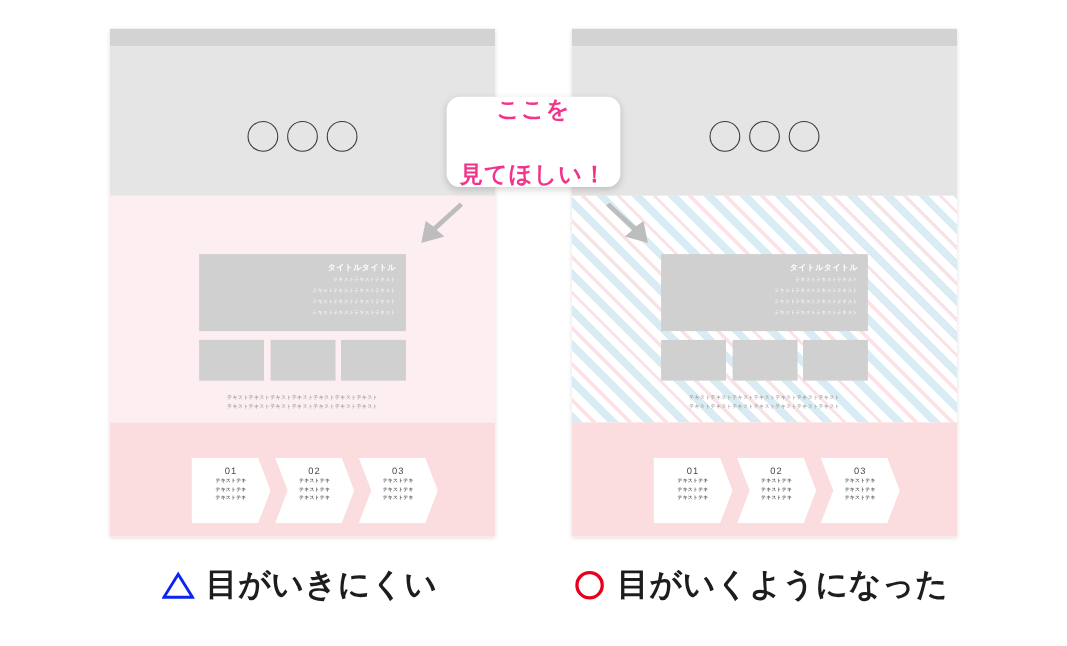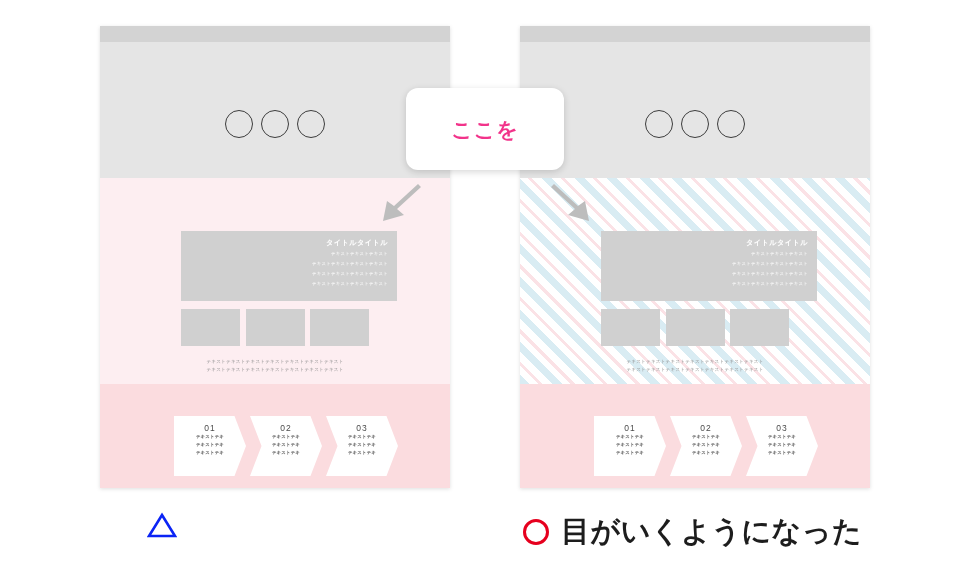--- a/index.html
+++ b/index.html
@@ -56,21 +56,20 @@
         #d9ecf3 0px, #d9ecf3 7px,
         #ffffff 7px, #ffffff 13px,
         #fbe2e6 13px, #fbe2e6 16px,
         #ffffff 16px, #ffffff 23px
       );
   }
 
   .hero-card{
     position:absolute;left:81px;top:53px;width:188px;height:70px;
     background:#d0d0d0;
-    padding-left:28px;
   }
   .hero-card .htitle{
     position:absolute;right:9px;top:7px;
     color:#ffffff;font-size:7.2px;font-weight:bold;letter-spacing:.4px;
     white-space:nowrap;
   }
   .hero-card .hline{
     position:absolute;right:9px;
     color:#ffffff;font-size:4.4px;letter-spacing:.25px;white-space:nowrap;
   }
@@ -274,28 +273,30 @@
   </div>
 
   <div class="arrow" style="left:548px;top:182px;">
     <svg width="46" height="42" viewBox="0 0 46 42">
       <path d="M2 2 L26 24 L19 30 L40 36 L36 16 L29 21 L5 -1 Z" fill="#bdbdbd" transform="translate(1,3)"></path>
     </svg>
   </div>
 
   <div class="bubble">
     <div class="bline">ここを</div>
+    <div class="bline">見てほしい！</div>
   </div>
 
   <div class="verdict left">
     <span class="mark">
       <svg width="30" height="27" viewBox="0 0 30 27">
         <path d="M15 3 L28 24 L2 24 Z" fill="none" stroke="#0b24f5" stroke-width="2.6" stroke-linejoin="miter"></path>
       </svg>
     </span>
+    <span class="vtext">目がいきにくい</span>
   </div>
 
   <div class="verdict right">
     <span class="mark">
       <svg width="30" height="30" viewBox="0 0 30 30">
         <circle cx="15" cy="15" r="11.5" fill="none" stroke="#e6001e" stroke-width="3"></circle>
       </svg>
     </span>
     <span class="vtext">目がいくようになった</span>
   </div>

